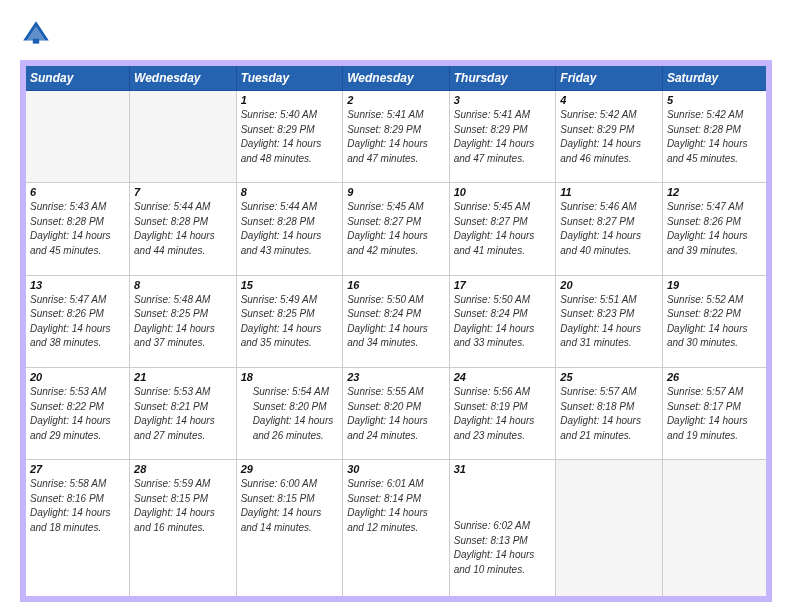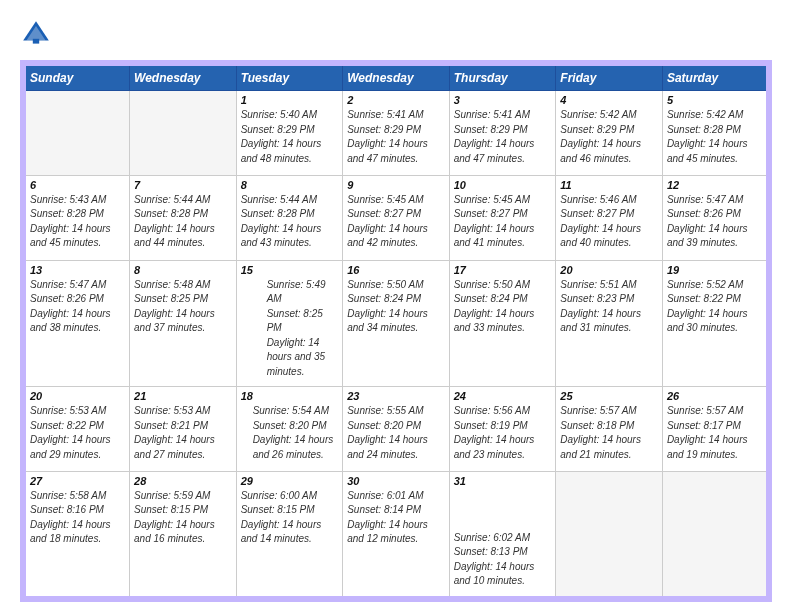--- a/index.html
+++ b/index.html
@@ -229,21 +229,21 @@
 Daylight: 14 hours and 38 minutes.</div>
           </td>
           <td>
             <span class="day-num">8</span>
             <div class="day-info" style="white-space: pre-line;">Sunrise: 5:48 AM
 Sunset: 8:25 PM
 Daylight: 14 hours and 37 minutes.</div>
           </td>
           <td>
             <span class="day-num">15</span>
-            <div class="day-info" style="white-space: pre-line; margin-left: 26px;">Sunrise: 5:49 AM
+            <div class="day-info" style="white-space: pre-line;">Sunrise: 5:49 AM
 Sunset: 8:25 PM
 Daylight: 14 hours and 35 minutes.</div>
           </td>
           <td>
             <span class="day-num">16</span>
             <div class="day-info" style="white-space: pre-line;">Sunrise: 5:50 AM
 Sunset: 8:24 PM
 Daylight: 14 hours and 34 minutes.</div>
           </td>
           <td>

